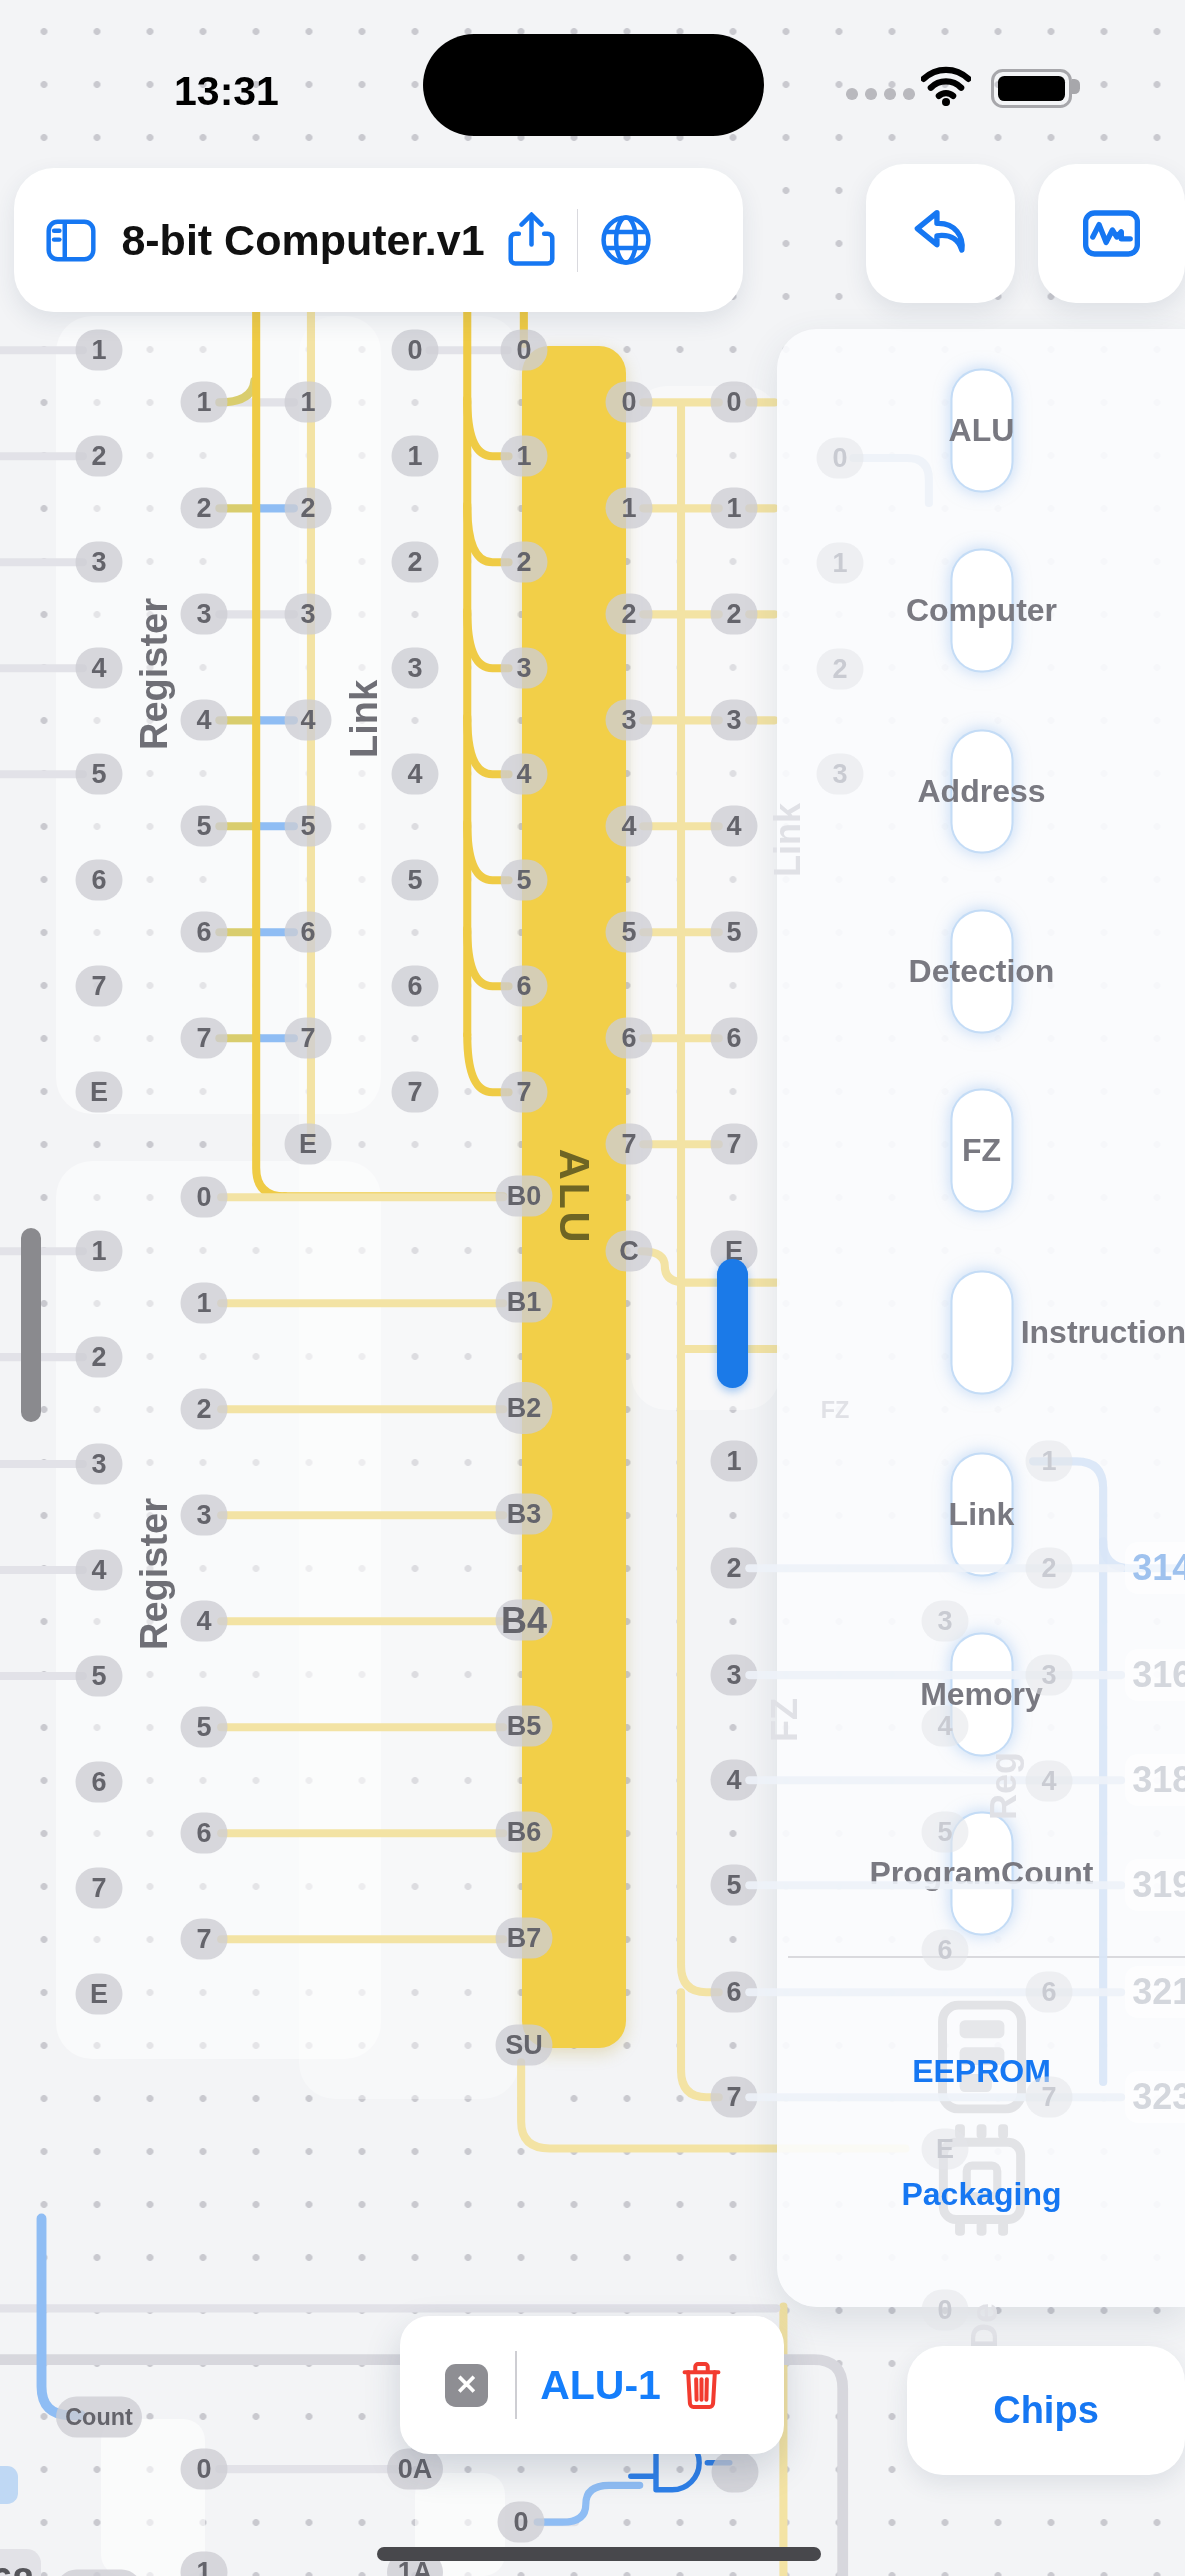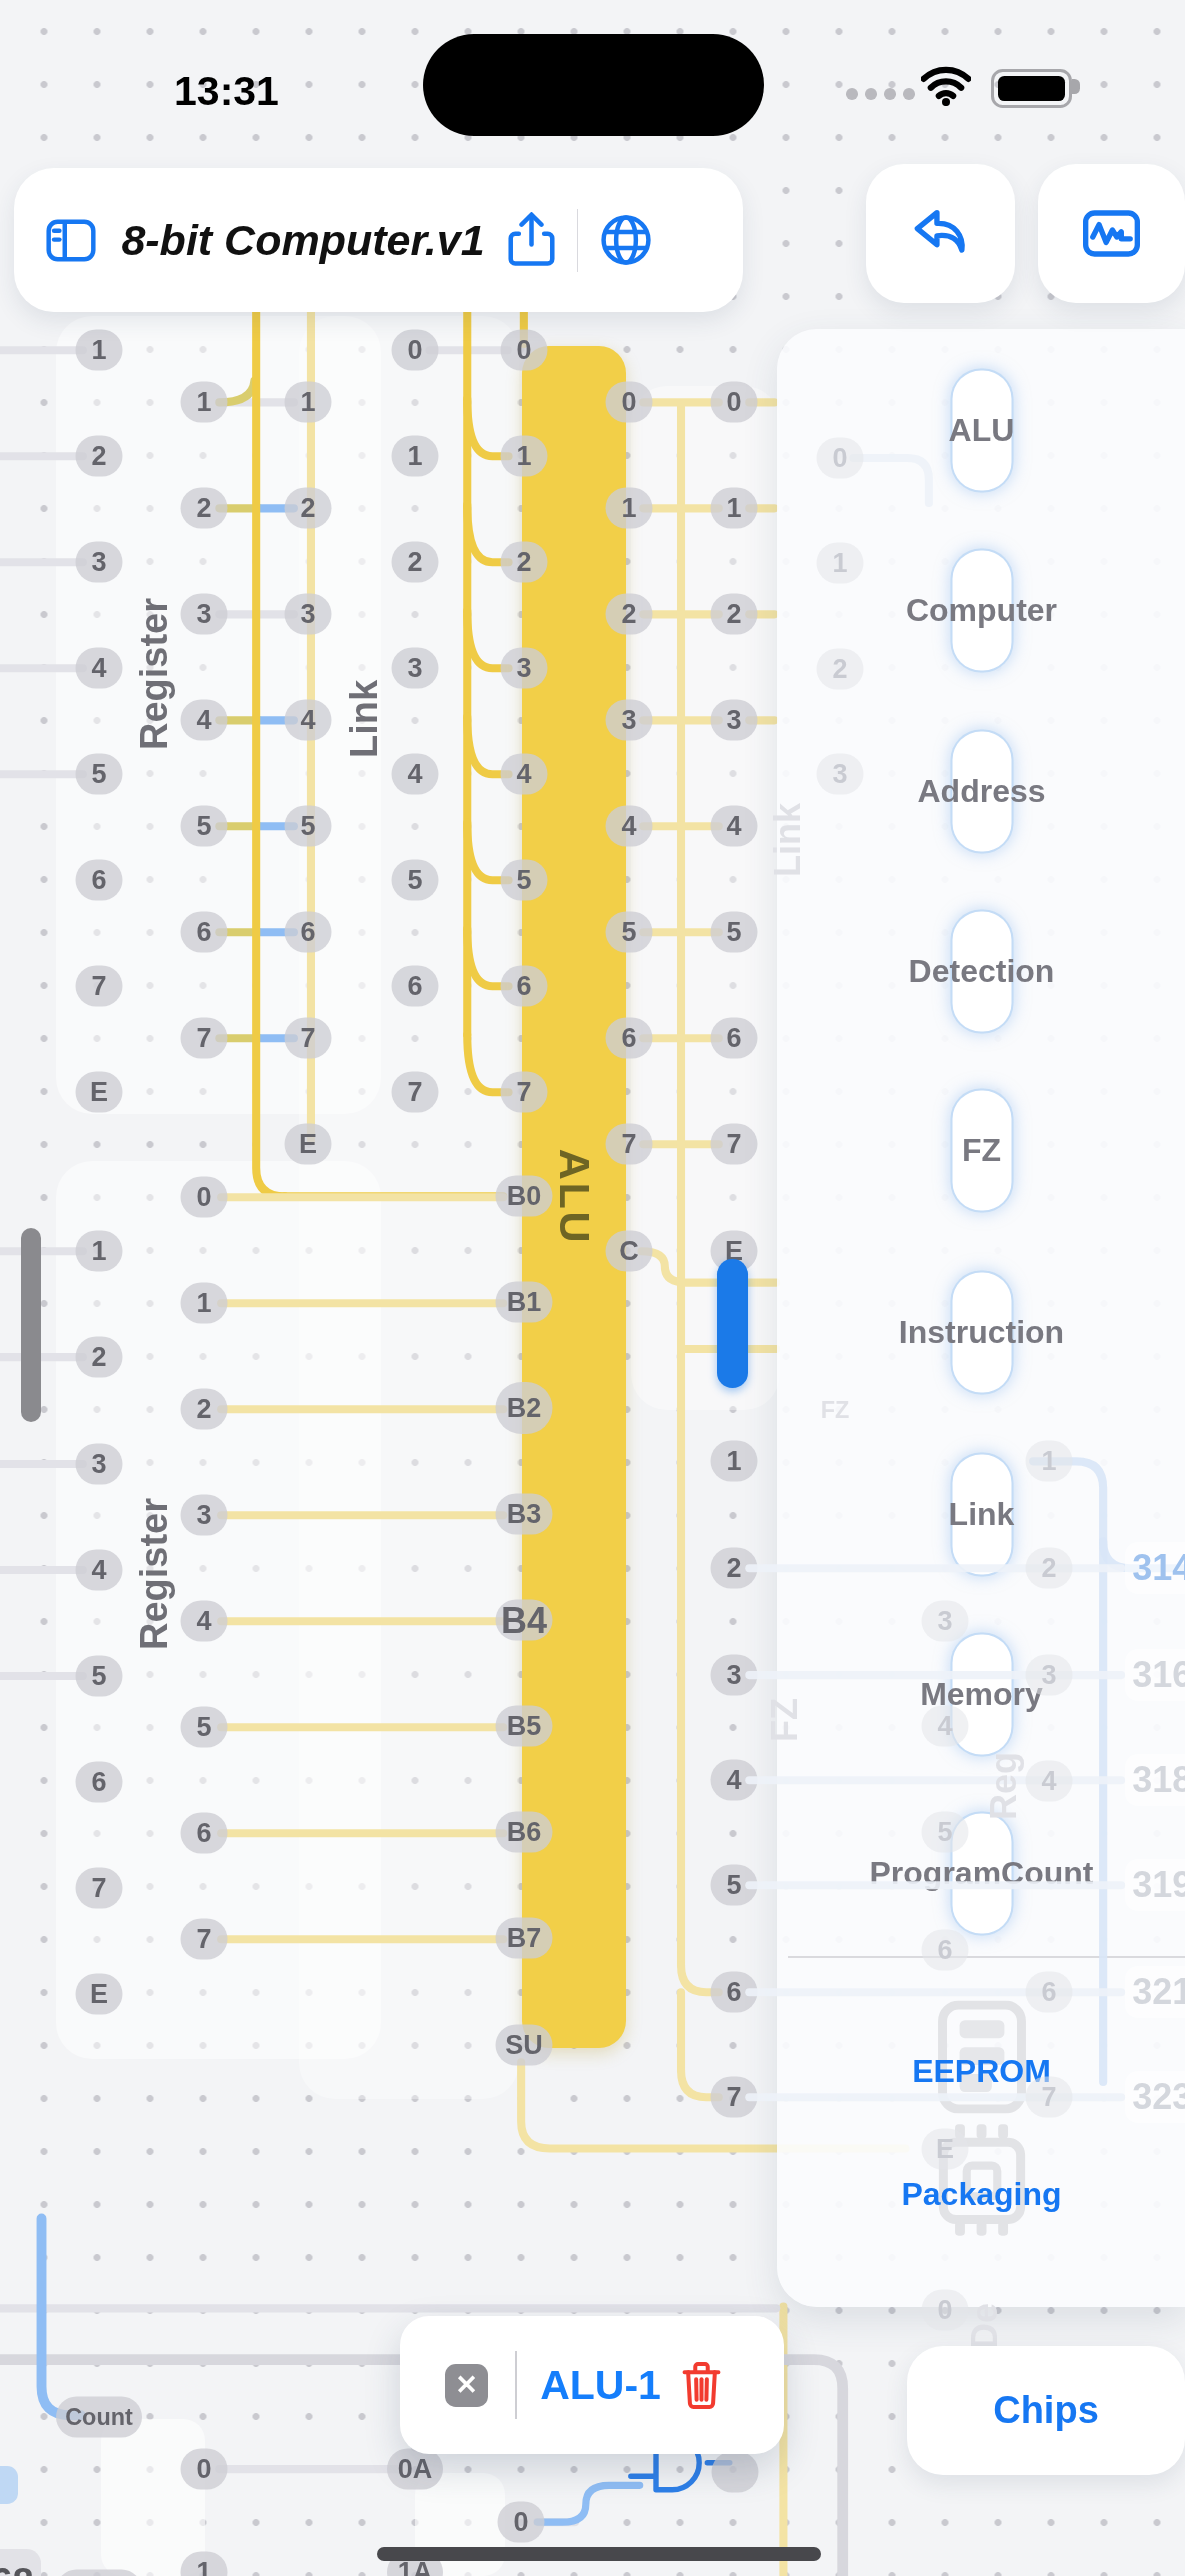--- a/index.html
+++ b/index.html
@@ -34,21 +34,21 @@
   #status-time{position:absolute;left:150px;top:68px;width:153px;text-align:center;
         font-size:41px;font-weight:700;color:#000;}
   #island{position:absolute;left:423px;top:34px;width:341px;height:102px;border-radius:51px;background:#000;}
   #batt{position:absolute;left:991px;top:69px;width:75px;height:33px;border:3.6px solid #A7A7AB;
         border-radius:11.7px;}
   #batt-fill{position:absolute;inset:3.6px;background:#000;border-radius:6.3px;}
   #batt-nub{position:absolute;left:1072px;top:79px;width:8px;height:15.3px;border-radius:0 5.4px 5.4px 0;background:#A7A7AB;}
   .celldot{position:absolute;top:88px;width:11.7px;height:11.7px;border-radius:50%;background:#B9B9BE;}
   
   .card{position:absolute;background:#FFFFFF;box-shadow:0 9px 23.4px rgba(40,60,90,.10);}
-  #titlebar{left:14.4px;top:168px;width:729px;height:144px;border-radius:40px;display:flex;align-items:center;font-style:italic;}
+  #titlebar{left:14.4px;top:168px;width:729px;height:144px;border-radius:40px;display:flex;align-items:center;}
   #title-text{font-size:43px;font-weight:700;color:#111;margin-left:25px;margin-right:23.4px;}
   #tb-divider{width:1.8px;height:63px;background:#D9D9DE;margin:0 21.6px;}
   #undo-btn{left:866px;top:164px;width:149px;height:139px;border-radius:38px;display:flex;align-items:center;justify-content:center;}
   #wave-btn{left:1038px;top:164px;width:147px;height:139px;border-radius:38px;display:flex;align-items:center;justify-content:center;}
   
   #sidebar{position:absolute;left:777px;top:329px;width:409px;height:1978px;
      background:rgba(251,252,254,.9);border-radius:40px 0 0 40px;
      box-shadow:0 12.6px 36px rgba(50,70,100,.12);}
   #sb-divider{position:absolute;left:10.8px;top:1627px;width:398px;height:1.8px;background:#DADADE;}
   .sb-item{position:absolute;left:0;width:409px;transform:translateY(-50%);
@@ -305,21 +305,21 @@
                  <span class="sb-label">Address</span>
       </div>
       <div class="sb-item" style="top: 642px;">
         <div class="sb-pill"></div>
                  <span class="sb-label">Detection</span>
       </div>
       <div class="sb-item" style="top: 821px;">
         <div class="sb-pill"></div>
                  <span class="sb-label">FZ</span>
       </div>
-      <div class="sb-item" style="top: 1003px;">
+      <div class="sb-item" style="top: 1003px; justify-content: flex-end;">
         <div class="sb-pill"></div>
                  <span class="sb-label">Instruction</span>
       </div>
       <div class="sb-item" style="top: 1185px;">
         <div class="sb-pill"></div>
                  <span class="sb-label">Link</span>
       </div>
       <div class="sb-item" style="top: 1365px;">
         <div class="sb-pill"></div>
                  <span class="sb-label">Memory</span>

